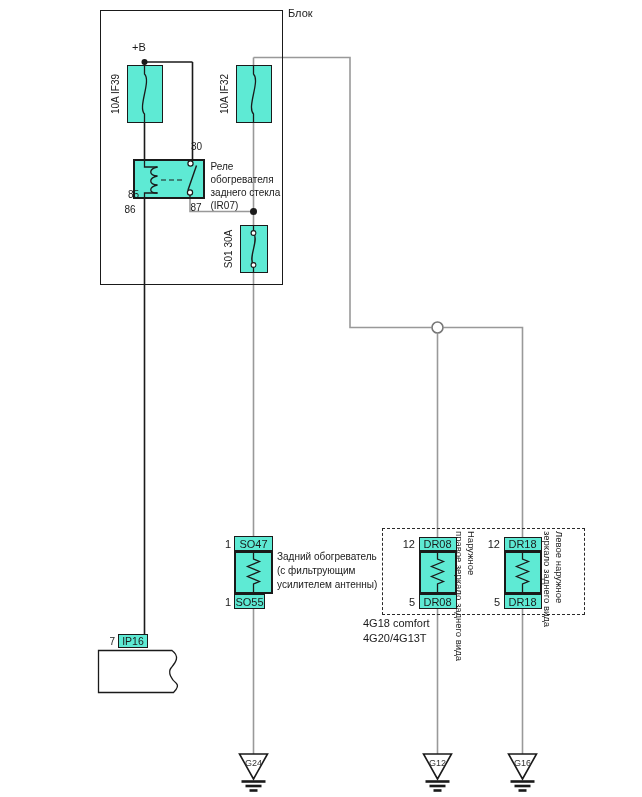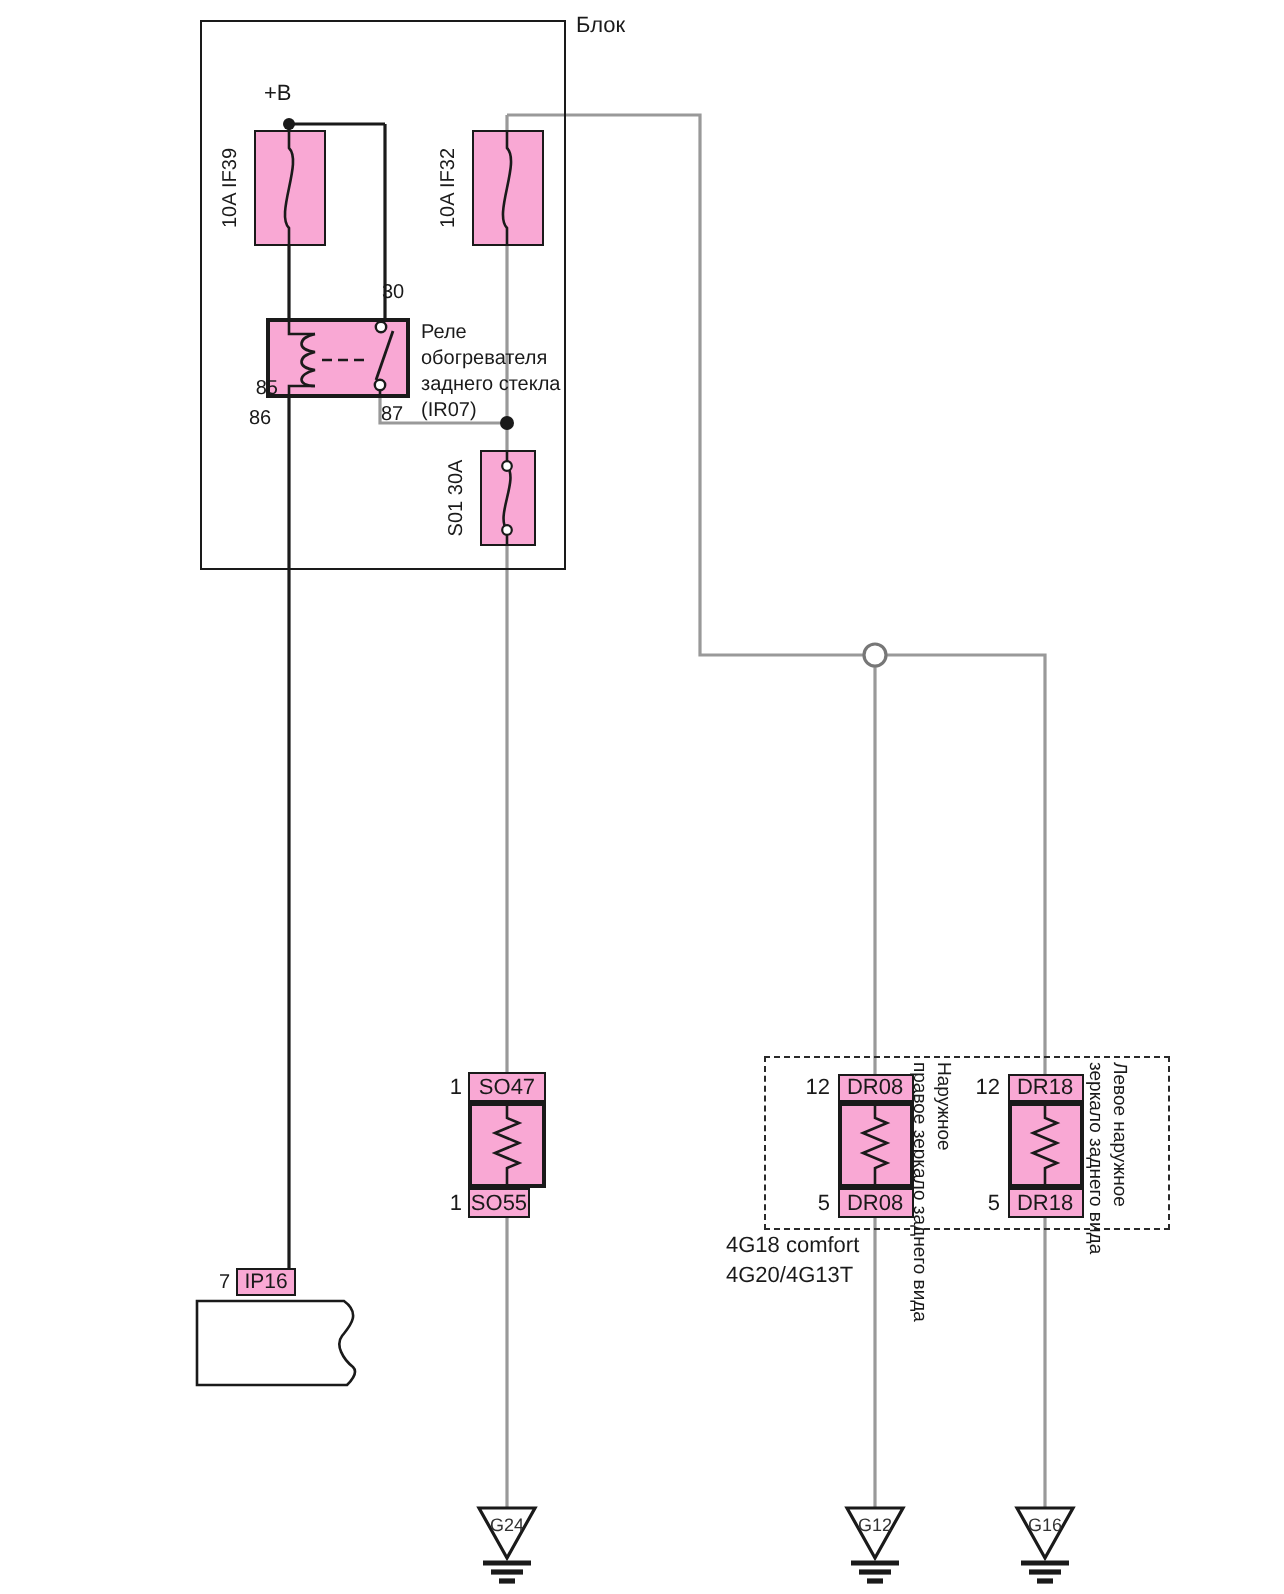--- a/index.html
+++ b/index.html
@@ -1,20 +1,20 @@
 <!DOCTYPE html>
 <html><head>
 <meta charset="utf-8">
 <style>
   html,body{margin:0;padding:0;background:#fff;}
   #canvas{position:relative;width:642px;height:797px;background:#ffffff;overflow:hidden;
           font-family:"Liberation Sans",sans-serif;}
   svg{position:absolute;left:0;top:0;pointer-events:none;}
   #svg-under{z-index:1;}
-  .bx{position:absolute;box-sizing:border-box;border:1.2px solid #1a1a1a;background:#f9a8d4;z-index:2;}
+  .bx{position:absolute;box-sizing:border-box;border:1.2px solid #1a1a1a;background:#5eead4;z-index:2;}
   .bx2{border-width:2px;}
   .nofill{background:transparent;}
   .dashed{border:1.6px dashed #2a2a2a;background:transparent;}
   #svg-over{z-index:3;}
   .t{position:absolute;color:#1a1a1a;white-space:nowrap;z-index:4;line-height:1.15;}
   .rt{text-align:right;}
   .rot-ccw{transform:rotate(-90deg);transform-origin:0 0;text-align:center;}
   .rot-cw{transform:rotate(90deg);transform-origin:0 0;}
   .f11{font-size:11px;}
   .f10{font-size:10px;}
@@ -78,20 +78,25 @@
 
   <div class="t f11 rt" style="left:219px;top:538px;width:12px;">1</div>
   <div class="bx boxlabel" style="left:234px;top:536px;width:39px;height:15px;">
       <span>SO47</span>
     </div>
   <div class="bx bx2" style="left:234px;top:551px;width:39px;height:43px;"></div>
   <div class="t f11 rt" style="left:219px;top:596px;width:12px;">1</div>
   <div class="bx boxlabel" style="left:234px;top:594px;width:31px;height:15px;">
       <span>SO55</span>
     </div>
+  <div class="t f10" style="left:277px;top:549.5px;line-height:14px;">
+    <div>Задний обогреватель</div>
+    <div>(с фильтрующим</div>
+    <div>усилителем антенны)</div>
+  </div>
 
   <div class="bx dashed" style="left:382px;top:528px;width:203px;height:87px;"></div>
 
   <div class="t f11 rt" style="left:393px;top:538px;width:22px;">12</div>
   <div class="bx boxlabel" style="left:418.5px;top:537px;width:38px;height:14px;">
       <span>DR08</span>
     </div>
   <div class="bx bx2" style="left:418.5px;top:551px;width:38px;height:43px;"></div>
   <div class="t f11 rt" style="left:393px;top:595.5px;width:22px;">5</div>
   <div class="bx boxlabel" style="left:418.5px;top:594px;width:38px;height:15px;">

